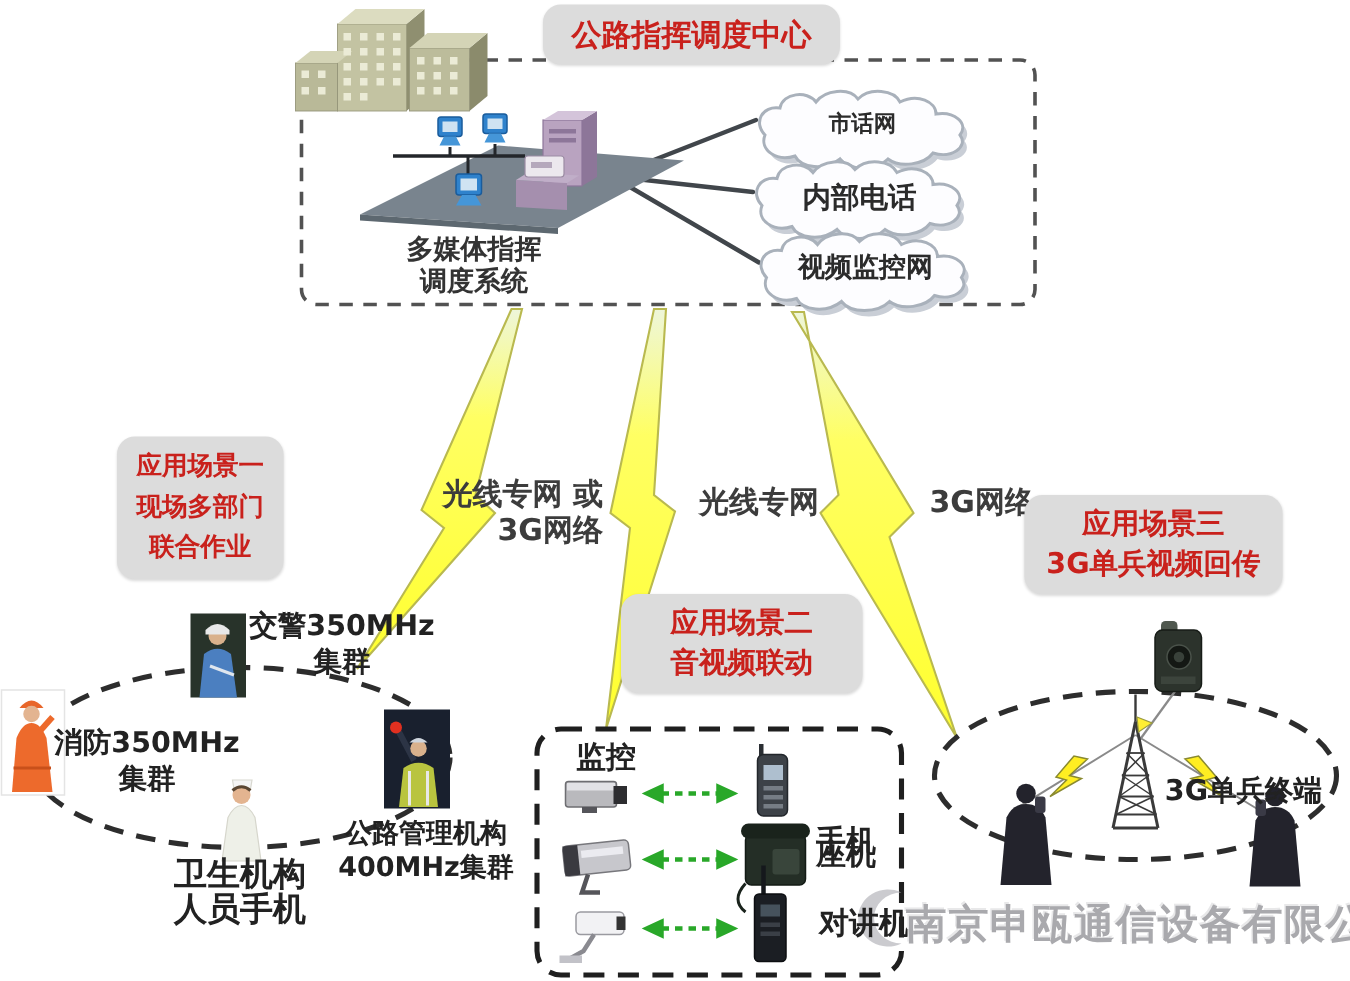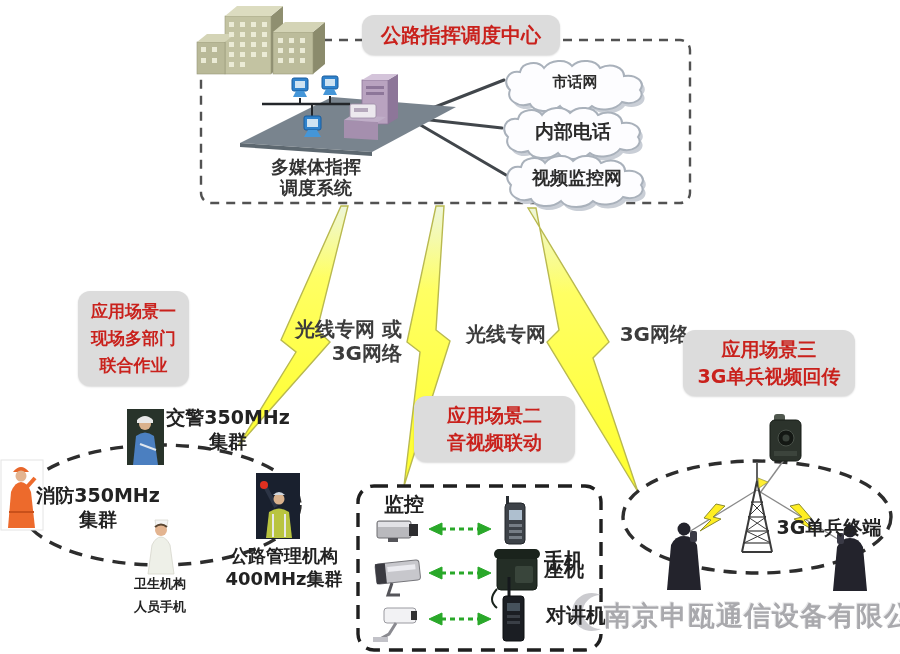--- a/index.html
+++ b/index.html
@@ -272,21 +272,21 @@
   </g>
   <g>
     <circle cx="850" cy="531" r="6.5" fill="#23232c"></circle>
     <path d="M833,591 L837,547 Q841,538 850,538 Q859,538 863,547 L867,591 Z" fill="#23232c"></path>
     <rect x="837" y="533" width="7" height="11" rx="2" fill="#3a3a46"></rect>
   </g>
 
   <path d="M601,595 A20,19 0 1 0 601,629 A14,13 0 1 1 601,595 Z" fill="#b5b5ba" opacity="0.7"></path>
 </svg>
 
-<div class="gbox" style="left:362px;top:3px;width:198px;height:40px;font-size:20px;line-height:40px;margin-top:12px;">公路指挥调度中心</div>
+<div class="gbox" style="left:362px;top:3px;width:198px;height:40px;font-size:20px;line-height:40px;">公路指挥调度中心</div>
 
 <div class="lbl" style="left:246px;top:156px;width:140px;font-size:18px;color:#333;">
   <span class="ln">多媒体指挥</span>
   <span class="ln">调度系统</span>
 </div>
 
 <div class="cloudlbl" style="left:500px;top:73px;width:150px;font-size:15px;">市话网</div>
 <div class="cloudlbl" style="left:498px;top:119px;width:150px;font-size:19px;">内部电话</div>
 <div class="cloudlbl" style="left:501px;top:166px;width:152px;font-size:18px;">视频监控网</div>
 
@@ -305,21 +305,21 @@
 </div>
 
 <div class="lbl" style="left:162px;top:405px;width:132px;font-size:19px;line-height:24px;">
   <span class="ln">交警350MHz</span>
   <span class="ln">集群</span>
 </div>
 <div class="lbl" style="left:34px;top:483px;width:128px;font-size:19px;line-height:24px;">
   <span class="ln">消防350MHz</span>
   <span class="ln">集群</span>
 </div>
-<div class="lbl" style="left:110px;top:572px;width:100px;font-size:13px;line-height:23px;">
+<div class="lbl" style="left:110px;top:572px;width:100px;font-size:22px;line-height:23px;">
   <span class="ln">卫生机构</span>
   <span class="ln">人员手机</span>
 </div>
 <div class="lbl" style="left:222px;top:544px;width:124px;font-size:18px;line-height:23px;">
   <span class="ln">公路管理机构</span>
   <span class="ln">400MHz集群</span>
 </div>
 
 <div class="gbox" style="left:414px;top:396px;width:161px;padding:6px 0;font-size:19px;line-height:27px;">
   <span class="ln">应用场景二</span>

